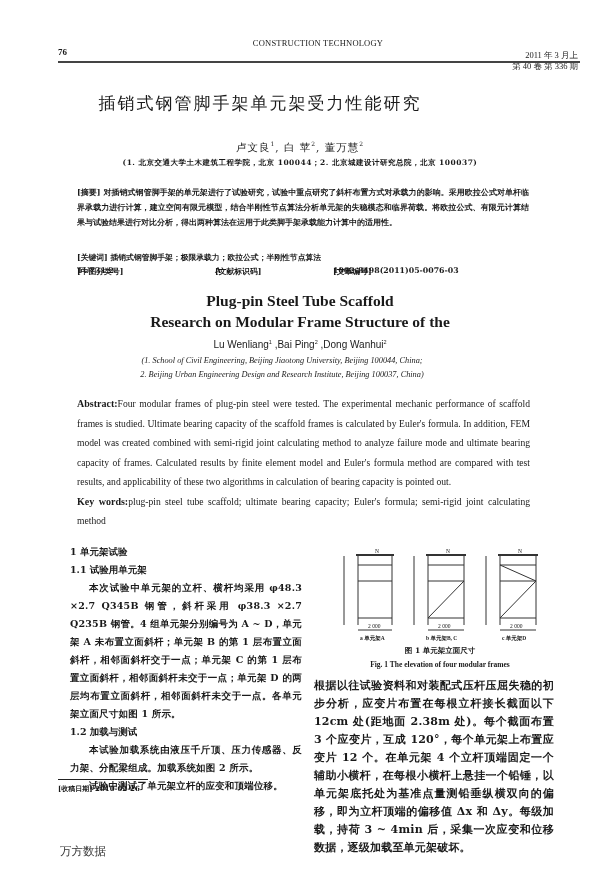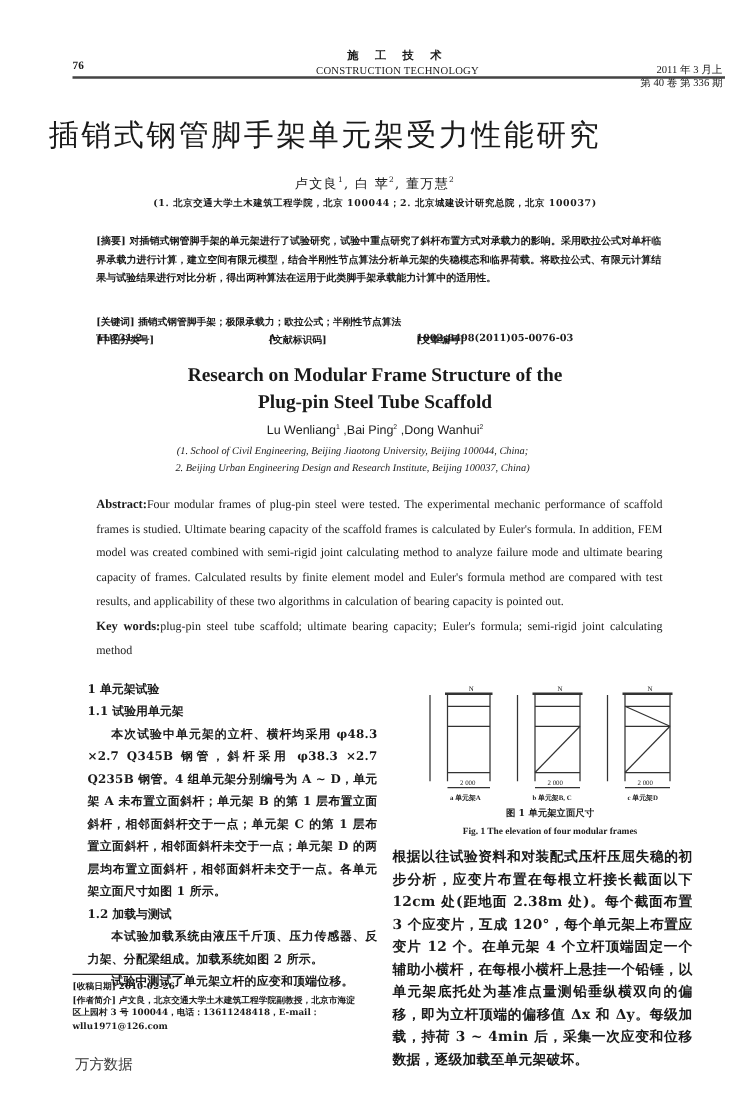--- a/index.html
+++ b/index.html
@@ -7,21 +7,21 @@
   body { position: relative; font-family: "DejaVu Serif", serif; color: #1a1a1a; }
 
   .page-header { position: absolute; left: 58px; top: 38px; width: 520px; height: 22px; }
   .page-header .pg { position: absolute; left: 0; top: 9px; font-size: 9px; font-weight: bold; font-family: "Liberation Serif", serif; }
   .page-header .mid { position: absolute; left: 175px; width: 170px; text-align: center; top: 0; }
   .page-header .mid .cn { font-size: 9px; font-weight: bold; letter-spacing: 5px; }
   .page-header .mid .en { font-size: 8.5px; font-family: "Liberation Serif", serif; letter-spacing: 0.2px; }
   .page-header .right { position: absolute; right: 0; top: 12px; text-align: right; font-size: 8.5px; font-family: Liberation Serif, serif; line-height: 11px; }
   .header-rule { position: absolute; left: 58px; top: 61px; width: 522px; height: 2px; background: #444; }
 
-  .cn-title { position: absolute; left: 0; top: 92px; width: 520px; text-align: center; font-size: 24px; letter-spacing: 2px; font-family: "DejaVu Serif", serif; }
+  .cn-title { position: absolute; left: 0; top: 92px; width: 520px; text-align: center; font-size: 17px; letter-spacing: 2px; font-family: "DejaVu Serif", serif; }
   .cn-authors { position: absolute; left: 0; top: 140px; width: 600px; text-align: center; font-size: 10.5px; letter-spacing: 1px; }
   .cn-authors sup { font-size: 6px; }
   .cn-affil { position: absolute; left: 0; top: 158px; width: 600px; text-align: center; font-size: 7.5px; font-weight: bold; letter-spacing: 0.5px; }
 
   .cn-abstract { position: absolute; left: 77px; top: 185px; width: 452px; font-size: 8px; line-height: 15px; font-weight: bold; text-align: justify; }
   .meta-line { position: absolute; left: 77px; font-size: 7.8px; font-weight: bold; }
   .meta-row { position: absolute; left: 77px; top: 266px; width: 452px; font-size: 7.8px; font-weight: bold; }
   .meta-row span { position: absolute; top: 0; white-space: nowrap; }
 
   .en-title { position: absolute; left: 0; top: 290px; width: 600px; text-align: center; font-family: "Liberation Serif", serif; font-weight: bold; font-size: 15.5px; line-height: 21px; }
@@ -43,21 +43,20 @@
   .fig-caption-cn { position: absolute; left: 310px; top: 646px; width: 260px; text-align: center; font-size: 7.5px; font-weight: bold; }
   .fig-caption-en { position: absolute; left: 310px; top: 660px; width: 260px; text-align: center; font-size: 7.5px; font-weight: bold; font-family: Liberation Serif, serif; }
   .col-right { position: absolute; left: 314px; top: 677px; width: 240px; font-size: 11px; line-height: 18px; font-weight: bold; text-align: justify; letter-spacing: 0.2px; }
 </style>
 </head>
 <body>
 
 <div class="page-header">
   <span class="pg">76</span>
   <div class="mid">
-    <div class="cn">施 工 技 术</div>
     <div class="en">CONSTRUCTION TECHNOLOGY</div>
   </div>
   <div class="right">
     <div>2011 年 3 月上</div>
     <div>第 40 卷   第 336 期</div>
   </div>
 </div>
 <div class="header-rule"></div>
 
 <div class="cn-title">插销式钢管脚手架单元架受力性能研究</div>
@@ -85,22 +84,22 @@
       <span>[文献标识码]</span> 
       <span>A</span>
     </span>
   <span style="left:256px;">
       <span>[文章编号]</span> 
       <span>1002-8498(2011)05-0076-03</span>
     </span>
 </div>
 
 <div class="en-title">
+  <div>Plug-pin Steel Tube Scaffold</div>
   <div>Research on Modular Frame Structure of the</div>
-  <div>Plug-pin Steel Tube Scaffold</div>
 </div>
 <div class="en-authors">
   <span>Lu Wenliang</span><sup>1</sup> ,<span>Bai Ping</span><sup>2</sup> ,<span>Dong Wanhui</span><sup>2</sup>
 </div>
 <div class="en-affil" style="top:356px;">(1. School of Civil Engineering, Beijing Jiaotong University, Beijing   100044, China;</div>
 <div class="en-affil" style="top:370px;">2. Beijing Urban Engineering Design and Research Institute, Beijing   100037, China)</div>
 
 <div class="en-abstract">
   <b>Abstract:</b><span>Four modular frames of plug-pin steel were tested.  The experimental mechanic performance of scaffold frames is studied.  Ultimate bearing capacity of the scaffold frames is calculated by Euler's formula.  In addition, FEM model was created combined with semi-rigid joint calculating method to analyze failure mode and ultimate bearing capacity of frames.  Calculated results by finite element model and Euler's formula method are compared with test results,  and applicability of these two algorithms in calculation of bearing capacity is pointed out.</span><br>
   <b>Key words:</b><span>plug-pin steel tube scaffold;  ultimate bearing capacity;  Euler's formula;  semi-rigid joint calculating method</span>
@@ -110,21 +109,20 @@
   <div class="h1">1   单元架试验</div>
   <div class="h2">1.1   试验用单元架</div>
   <p>本次试验中单元架的立杆、横杆均采用 φ48.3 ×2.7 Q345B 钢管，斜杆采用 φ38.3 ×2.7 Q235B 钢管。4 组单元架分别编号为 A ~ D，单元架 A 未布置立面斜杆；单元架 B 的第 1 层布置立面斜杆，相邻面斜杆交于一点；单元架 C 的第 1 层布置立面斜杆，相邻面斜杆未交于一点；单元架 D 的两层均布置立面斜杆，相邻面斜杆未交于一点。各单元架立面尺寸如图 1 所示。</p>
   <div class="h2">1.2   加载与测试</div>
   <p>本试验加载系统由液压千斤顶、压力传感器、反力架、分配梁组成。加载系统如图 2 所示。</p>
   <p>试验中测试了单元架立杆的应变和顶端位移。</p>
 </div>
 <div class="footnote-rule"></div>
 <div class="footnote">
   <div><span>[收稿日期]</span> <span>2010-02-26</span></div>
-  <div><span>[作者简介]</span> <span>卢文良，北京交通大学土木建筑工程学院副教授，北京市海淀区上园村 3 号   100044，电话：13611248418，E-mail：wllu1971@126.com</span></div>
 </div>
 <div class="watermark">万方数据</div>
 
 <div class="figure">
   <svg width="240" height="95" viewBox="0 0 240 95">
     <g stroke="#333" stroke-width="1" fill="none" font-family="Liberation Serif, serif" font-size="5">
 
       <g>
         <line x1="28" y1="8" x2="28" y2="77"></line>
           <line x1="62" y1="8" x2="62" y2="77"></line>

